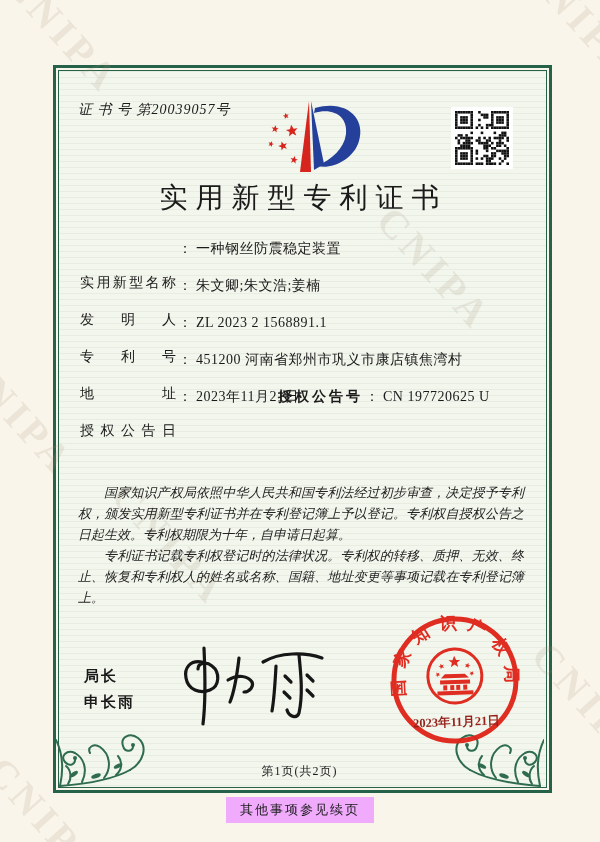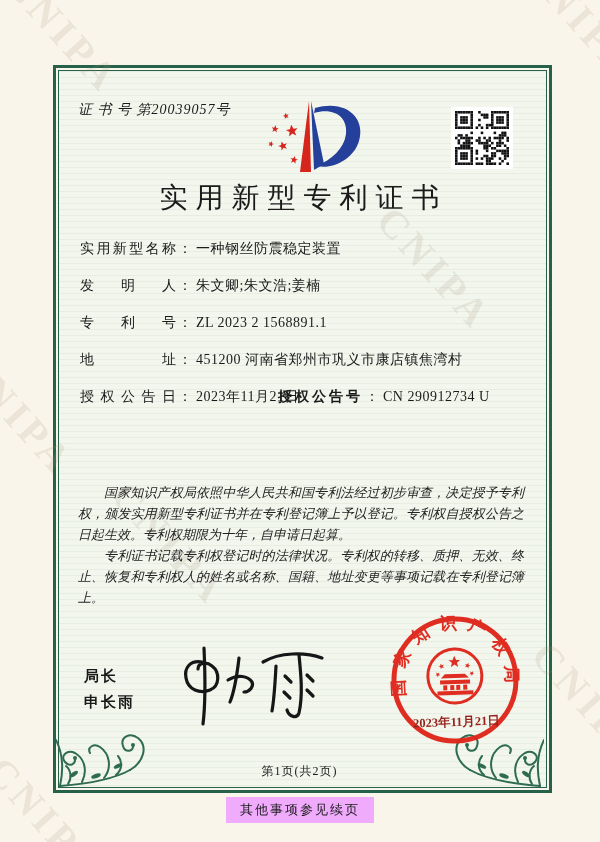--- a/index.html
+++ b/index.html
@@ -41,20 +41,21 @@
     left:53px;top:179px;width:493px;text-align:center;
     font-size:28px;font-weight:normal;letter-spacing:8px;text-indent:8px;
   }
   
   .fields{left:80px;top:240px;width:450px;font-size:14px;}
   .frow{height:37px;position:relative;white-space:nowrap;}
   .flabel{
     display:inline-block;width:96px;
     text-align:justify;text-align-last:justify;
     vertical-align:top;
+    margin-top:34px;
   }
   .fcolon{margin:0 4px 0 2px;}
   .fvalue{letter-spacing:0.5px;text-align:right;}
   .grant-no{position:absolute;left:198px;top:0;}
   .grant-no .glabel{letter-spacing:3px;font-weight:bold;}
   
   .paras{
     left:78px;top:482px;width:446px;
     font-size:13px;line-height:21px;font-style:italic;
     text-align:justify;color:#222;
@@ -386,21 +387,21 @@
   </div>
   <div class="frow">
     <span class="flabel">专利号</span><span class="fcolon">：</span><span class="fvalue">ZL 2023 2 1568891.1</span>
   </div>
   <div class="frow">
     <span class="flabel">地址</span><span class="fcolon">：</span><span class="fvalue">451200 河南省郑州市巩义市康店镇焦湾村</span>
   </div>
   <div class="frow">
     <span class="flabel">授权公告日</span><span class="fcolon">：</span><span class="fvalue">2023年11月21日</span>
     <span class="grant-no">
-      <span class="glabel">授权公告号</span><span class="fcolon">：</span><span class="fvalue">CN 290912734 U</span>
+      <span class="glabel">授权公告号</span><span class="fcolon">：</span><span class="fvalue">CN 197720625 U</span>
     </span>
   </div>
 </div>
 
 <div class="content paras">
   <p>国家知识产权局依照中华人民共和国专利法经过初步审查，决定授予专利权，颁发实用新型专利证书并在专利登记簿上予以登记。专利权自授权公告之日起生效。专利权期限为十年，自申请日起算。</p>
   <p>专利证书记载专利权登记时的法律状况。专利权的转移、质押、无效、终止、恢复和专利权人的姓名或名称、国籍、地址变更等事项记载在专利登记簿上。</p>
 </div>
 
 <div class="content sig-labels">

